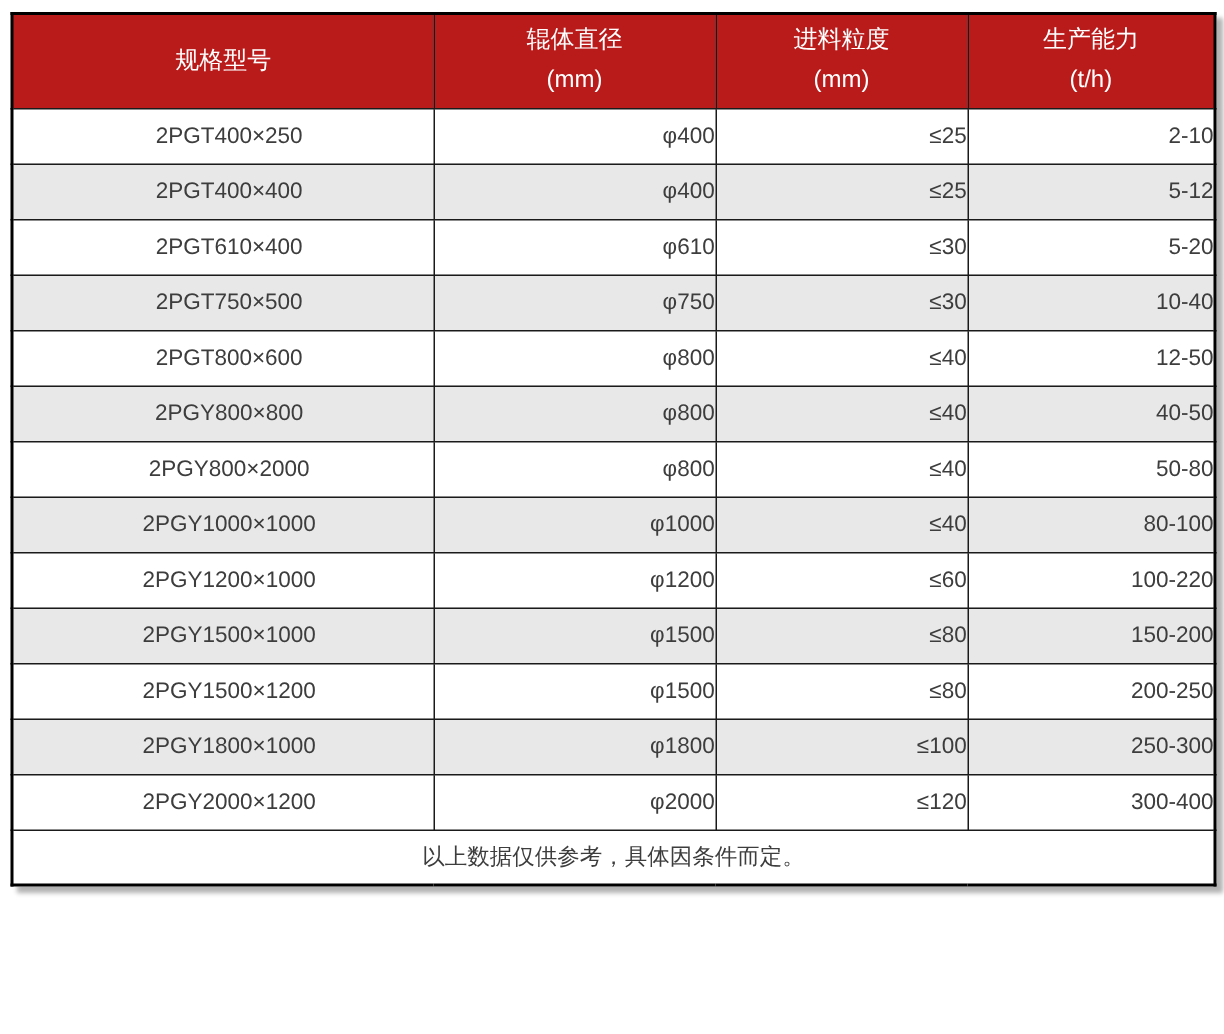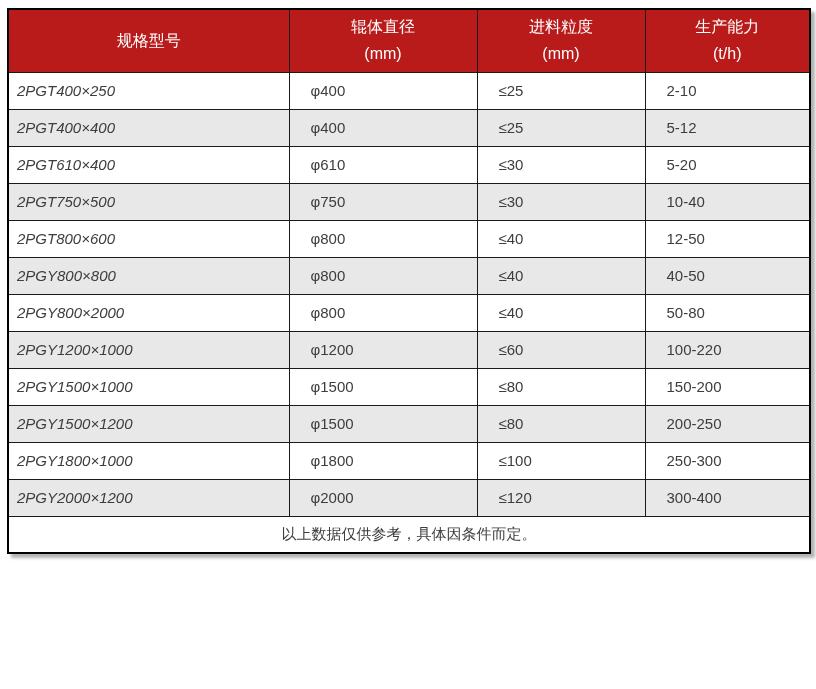--- a/index.html
+++ b/index.html
@@ -36,29 +36,28 @@
     font-size: 16px;
     height: 63px;
     text-align: center;
     vertical-align: middle;
   }
   .hline { line-height: 1.65; }
   .spec-table tbody td {
     height: 37px;
     font-size: 15px;
     color: var(--body-text);
-    text-align: left;
+    text-align: right;
     vertical-align: middle;
     background: transparent;
     padding-left: 21px;
   }
   .spec-table tbody td.model {
-    text-align: left;
+    text-align: center;
     padding-left: 8px;
-    font-style: italic;
   }
   .spec-table tbody tr:nth-child(even) { background: var(--row-alt-bg); }
   .spec-table tfoot td {
     height: 37px;
     font-size: 15px;
     color: var(--body-text);
     text-align: center;
     vertical-align: middle;
     background: #ffffff;
     margin-top: 10px;
@@ -132,20 +131,26 @@
     <td>≤40</td>
     <td>40-50</td>
   </tr>
         <tr>
     <td class="model">2PGY800×2000</td>
     <td>φ800</td>
     <td>≤40</td>
     <td>50-80</td>
   </tr>
         <tr>
+    <td class="model">2PGY1000×1000</td>
+    <td>φ1000</td>
+    <td>≤40</td>
+    <td>80-100</td>
+  </tr>
+        <tr>
     <td class="model">2PGY1200×1000</td>
     <td>φ1200</td>
     <td>≤60</td>
     <td>100-220</td>
   </tr>
         <tr>
     <td class="model">2PGY1500×1000</td>
     <td>φ1500</td>
     <td>≤80</td>
     <td>150-200</td>

